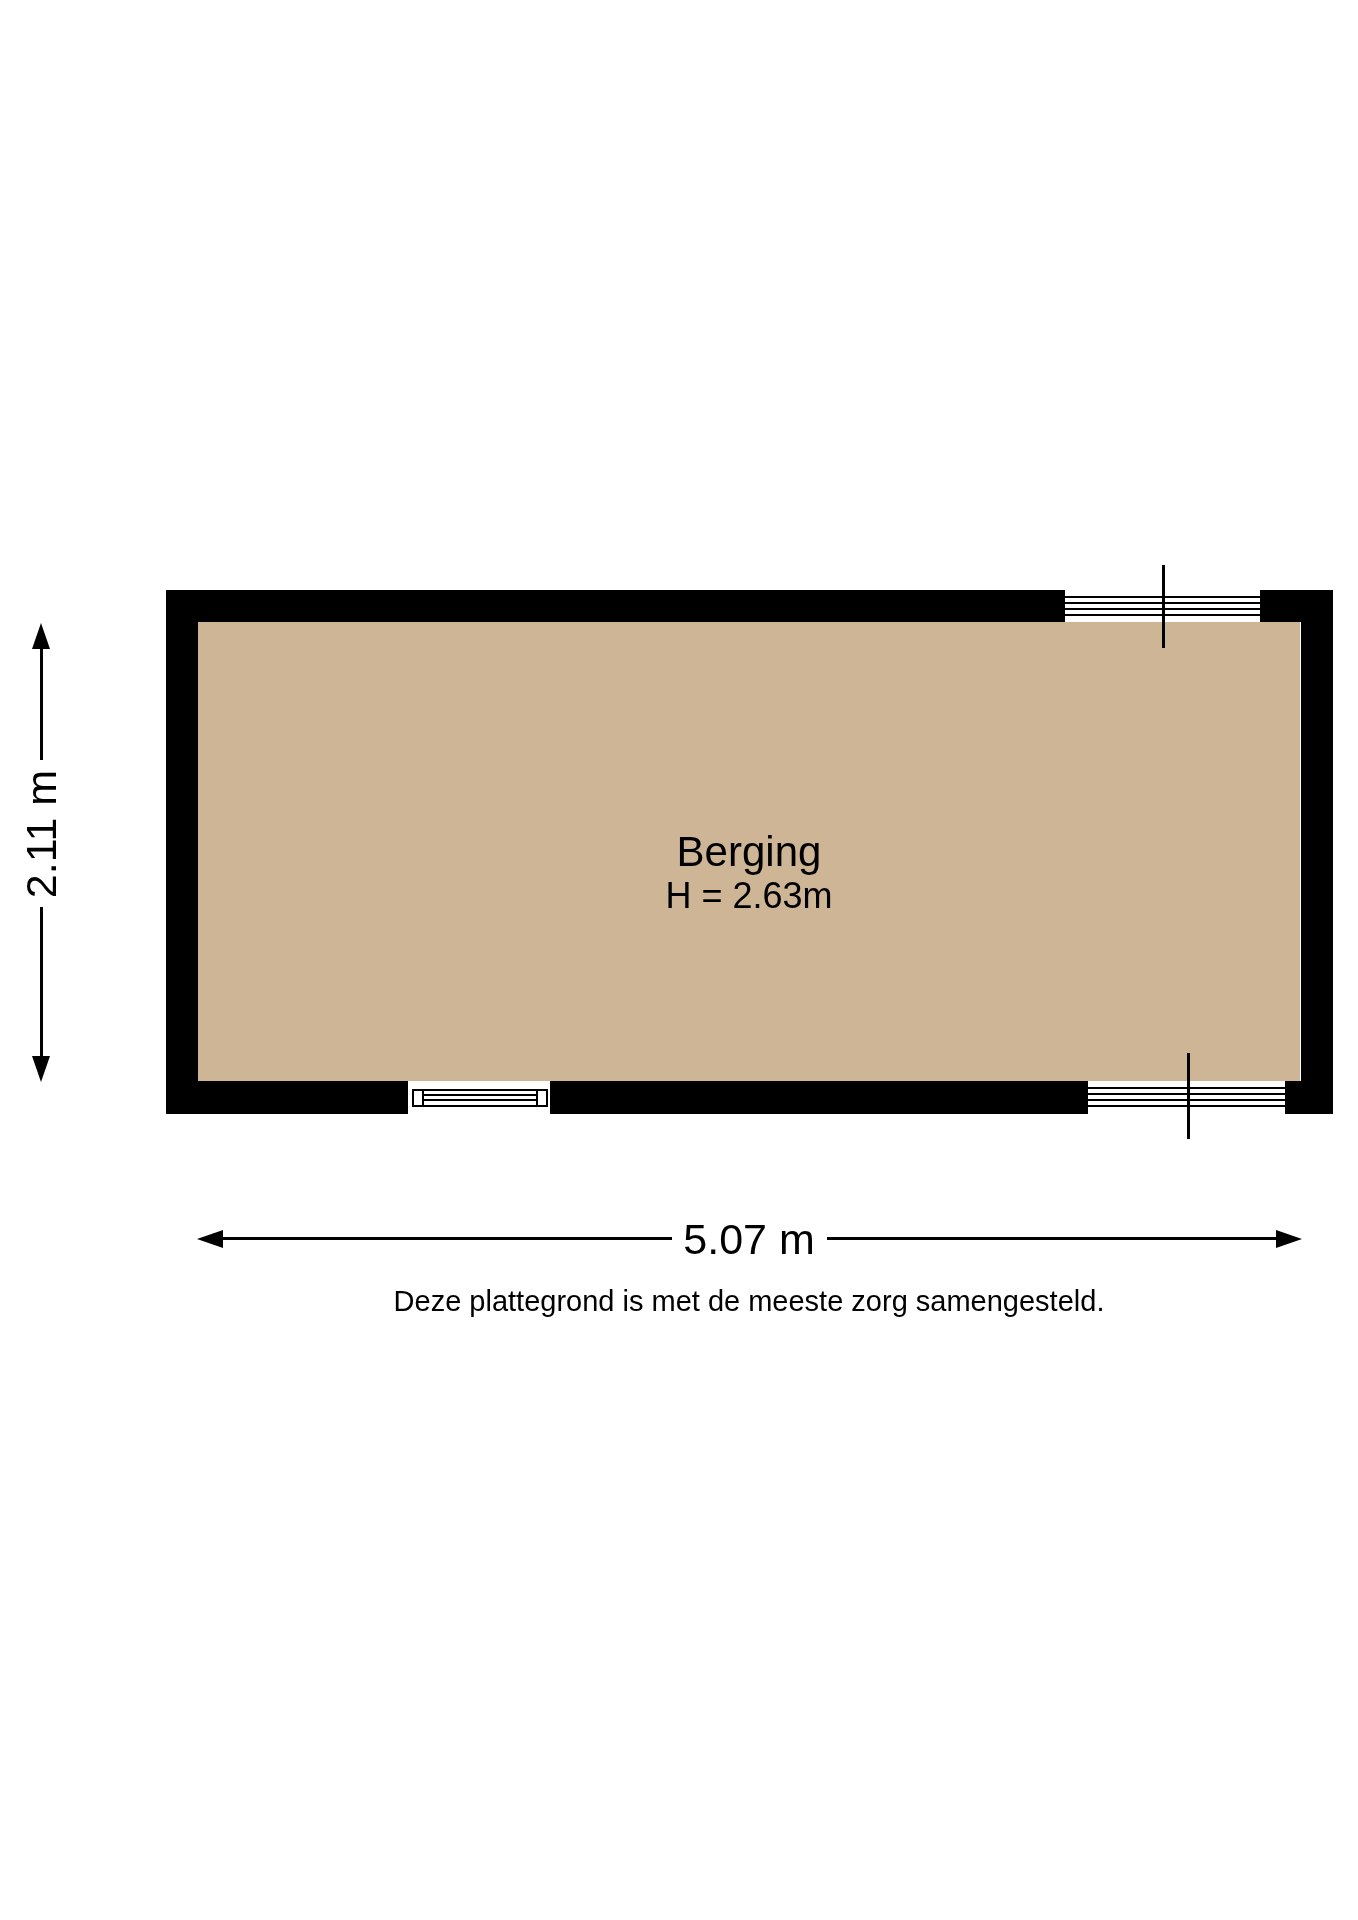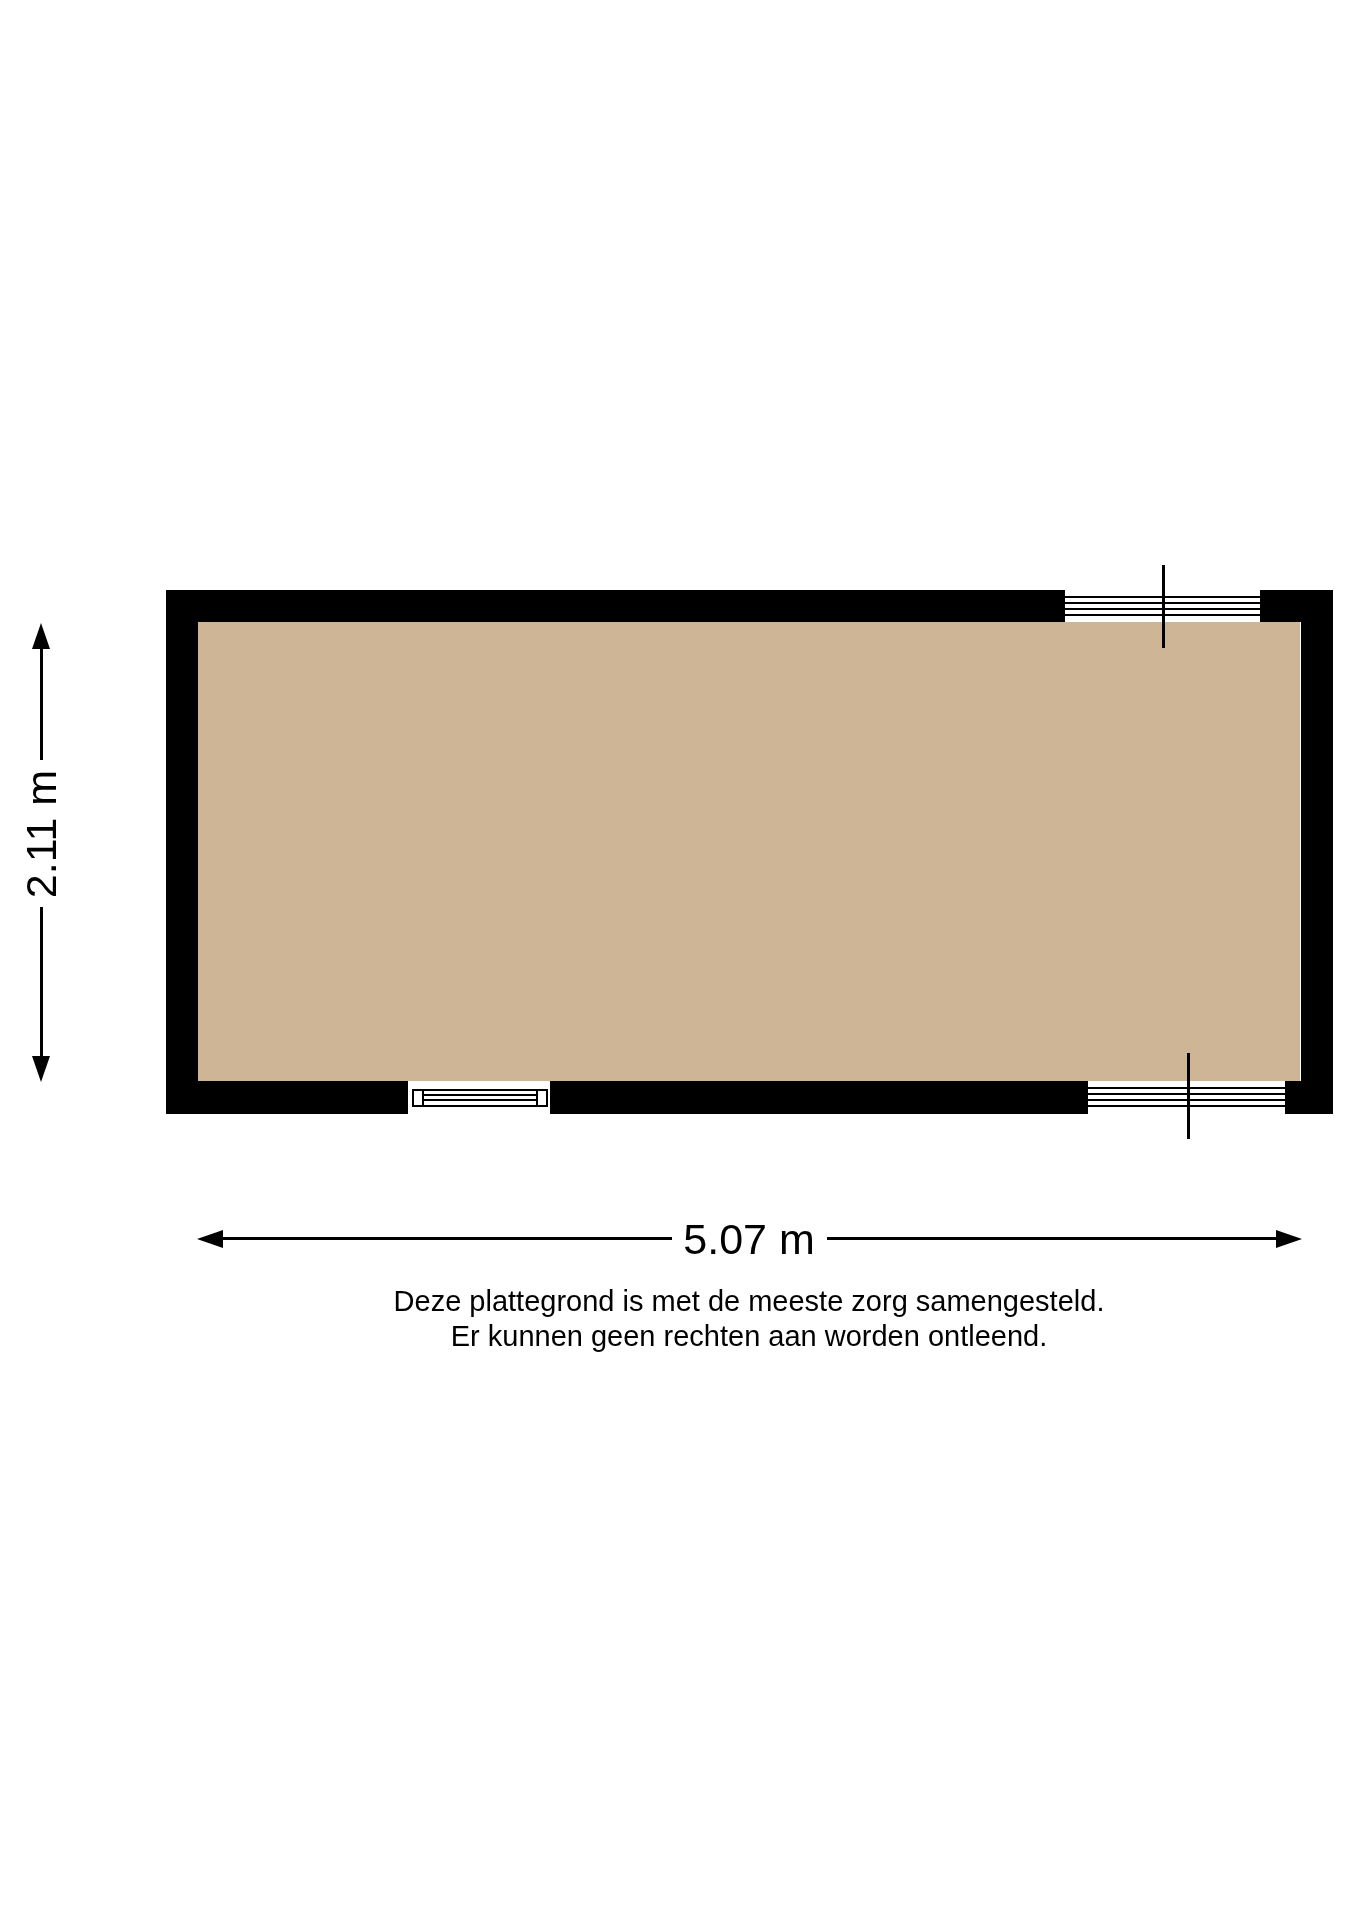--- a/index.html
+++ b/index.html
@@ -100,35 +100,38 @@
       <div class="cap-l"></div>
       <div class="cap-r"></div>
       <div class="ga"></div>
       <div class="gb"></div>
     </div>
   </div>
 
   <div class="tick" style="left:1162px; top:565px;  height:83px;"></div>
   <div class="tick" style="left:1187px; top:1053px; height:86px;"></div>
 
+  <div class="room-label" style="left:749px; top:829px;">
+    <div class="name">Berging</div>
+    <div class="height">H = 2.63m</div>
+  </div>
 
   <div>
     <div class="ah ah-up" style="left:32px; top:623px;"></div>
     <div class="dimline" style="left:40px; top:649px; width:3px; height:111px;"></div>
     <div class="dim-label v" style="left:41px; top:834px;">2.11 m</div>
     <div class="dimline" style="left:40px; top:907px; width:3px; height:149px;"></div>
     <div class="ah ah-down" style="left:32px; top:1056px;"></div>
   </div>
 
   <div>
     <div class="ah ah-left" style="left:197px;  top:1230px;"></div>
     <div class="dimline" style="left:223px; top:1237px; width:449px; height:3px;"></div>
     <div class="dim-label h" style="left:749px; top:1239px;">5.07 m</div>
     <div class="dimline" style="left:827px; top:1237px; width:449px; height:3px;"></div>
     <div class="ah ah-right" style="left:1276px; top:1230px;"></div>
   </div>
 
   <div class="disclaimer" style="left:749px; top:1284px;">
     <div>Deze plattegrond is met de meeste zorg samengesteld.</div>
-    <div>Er kunnen geen rechten aan worden ontleend.</div>
   </div>
 
 </div>
 
 </body></html>

